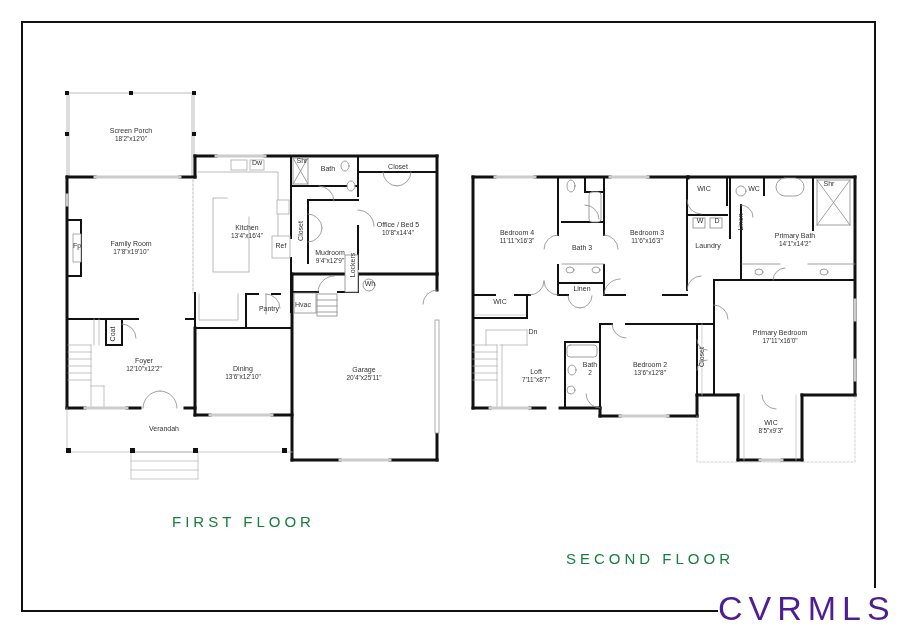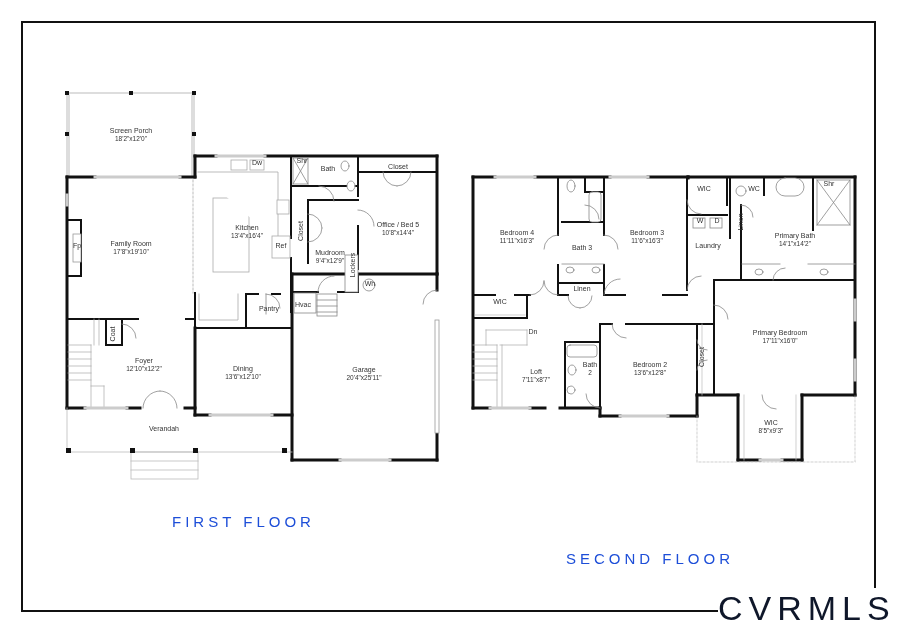--- a/index.html
+++ b/index.html
@@ -2,21 +2,21 @@
 <html><head>
 <meta charset="utf-8">
 <style>
   html, body { margin: 0; padding: 0; background: #ffffff; }
   body { width: 900px; height: 636px; position: relative; overflow: hidden;
          font-family: "Liberation Sans", sans-serif; }
   #frame { position: absolute; left: 21px; top: 21px; width: 855px; height: 591px;
            border: 2px solid #111; box-sizing: border-box; }
   svg#plan { position: absolute; left: 0; top: 0; width: 900px; height: 636px; }
   .floor-title { position: absolute; top: 513px; font-size: 15px; letter-spacing: 4px;
-                 color: #1d4ed8; font-family: "Liberation Sans", sans-serif; }
+                 color: #15803d; font-family: "Liberation Sans", sans-serif; }
   #logo { position: absolute; left: 718px; top: 588px; height: 40px; width: 180px;
           background: #fff; display: flex; align-items: center; }
   #logo-text { font-family: "Liberation Sans", sans-serif; font-size: 34px; letter-spacing: 6px;
                color: #2a5d93; font-weight: 300; }
   .room-label { font-size: 7px; fill: #333; font-family: "Liberation Sans", sans-serif; }
   .dim-label { font-size: 6.5px; fill: #333; font-family: "Liberation Sans", sans-serif; }
 </style>
 </head>
 <body>
 
@@ -383,14 +383,14 @@
       <text x="115" y="334" text-anchor="middle" class="room-label" transform="rotate(-90 115 334)">Coat</text>
       <text x="743" y="222" text-anchor="middle" class="room-label" transform="rotate(-90 743 222)">Linen</text>
       <text x="704" y="357" text-anchor="middle" class="room-label" transform="rotate(-90 704 357)">Closet</text>
     </g>
 </svg>
 
 <div class="floor-title" style="left:172px;">FIRST FLOOR</div>
 <div class="floor-title" style="left:566px;margin-top:37px;">SECOND FLOOR</div>
 
 <div id="logo">
-  <span id="logo-text" style="color: #0f172a;">CVRMLS</span>
+  <span id="logo-text" style="color: #4c1d95;">CVRMLS</span>
 </div>
 
 </body></html>

